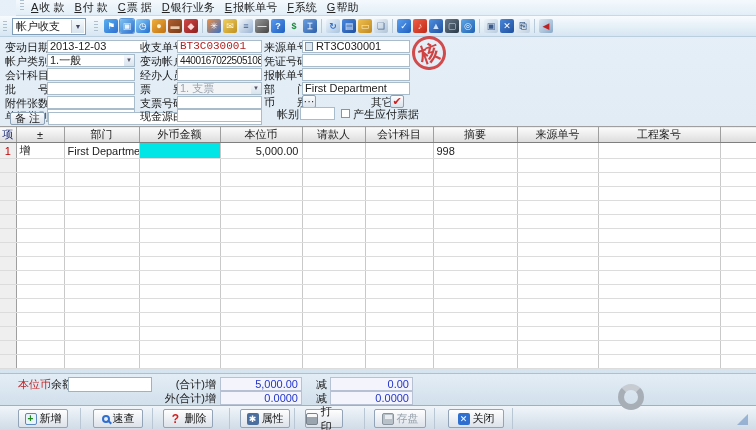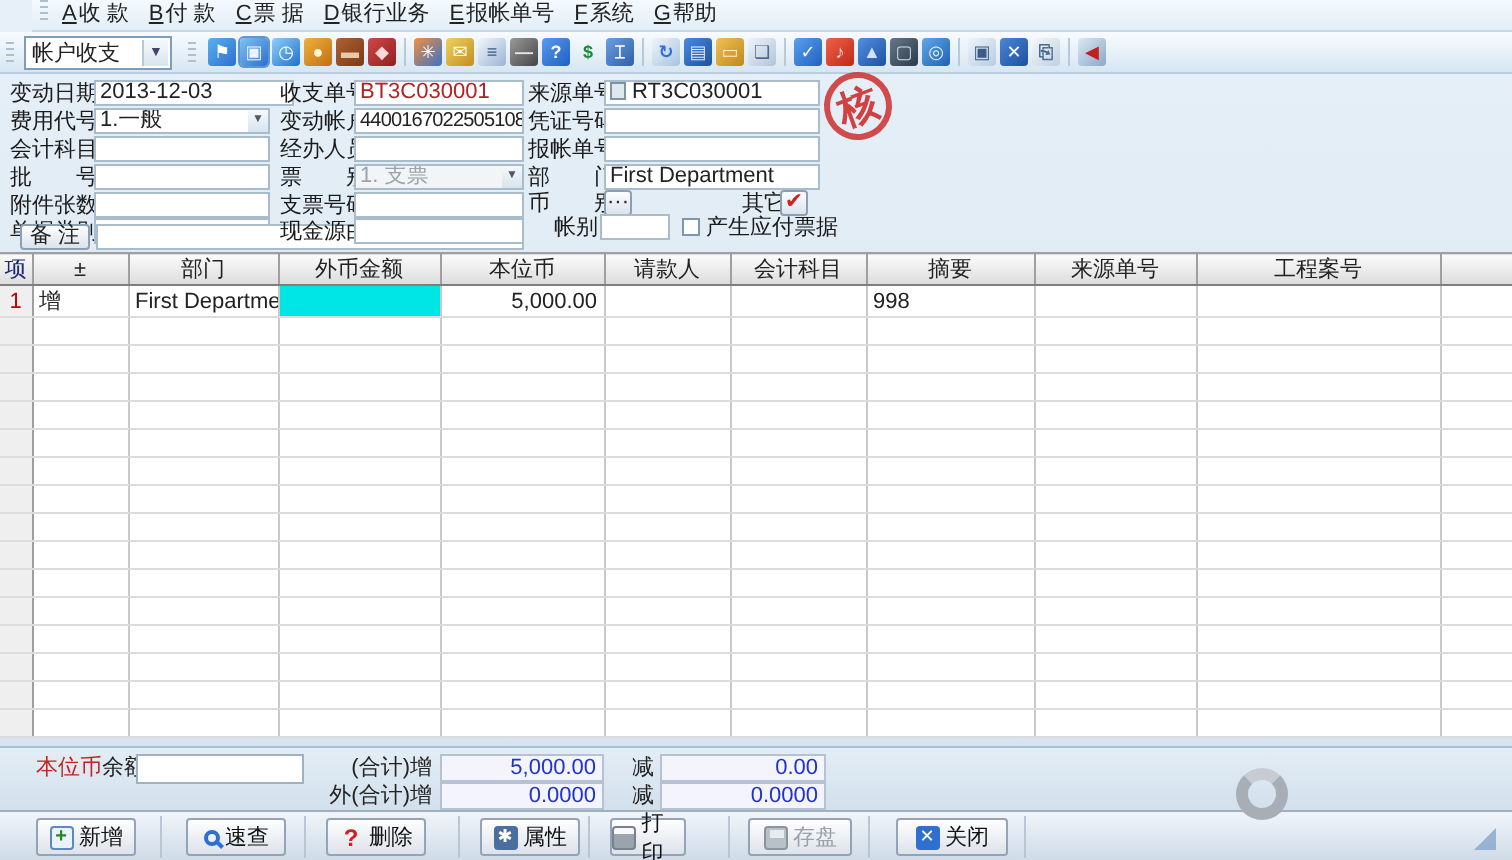--- a/index.html
+++ b/index.html
@@ -29,21 +29,21 @@
   .tb-icon { width:14px; height:14px; border-radius:2px; margin:0 1px; display:inline-flex;
     align-items:center; justify-content:center; cursor:pointer; }
   .tb-glyph { font-size:9px; line-height:14px; font-weight:bold; }
   .tb-icon.sel { box-shadow:0 0 0 1px #5a96d8; background-color:#cfe4f7; }
   .tb-sep { width:1px; height:14px; background:#b8cada; margin:0 3px; }
 
   
   .lbl { position:absolute; height:12px; line-height:12px; white-space:nowrap; color:#1a1a1a; }
   .fld { position:absolute; height:13px; background:#fff; border:1px solid #a9bccb;
     line-height:11px; padding:0 2px; overflow:hidden; white-space:nowrap; }
-  .fld.red { color:#b22222; }
+  .fld.red { color:#b22222;font-family:Liberation Mono, monospace; }
   .fld.tight { font-size:10px; letter-spacing:-0.4px; }
   .fld.cmb { padding-right:11px; }
   .fld .arrow { position:absolute; right:0; top:0; width:10px; height:11px;
     background:linear-gradient(#f5f8fb,#d8e4ee); font-size:6px; color:#556; text-align:center; line-height:11px; }
   .fld.disabled { background:#f2f4f6; color:#9aa4ae; }
   .mini-btn { position:absolute; height:13px; background:linear-gradient(#fcfdfe,#dbe3ec);
     border:1px solid #8ba0b4; border-radius:2px; text-align:center; line-height:11px; cursor:pointer; }
   .clip-icon { display:inline-block; width:8px; height:9px; background:#dfe7ef; border:1px solid #7f93a8;
     margin-right:3px; vertical-align:-1px; }
   .checkbox { position:absolute; width:9px; height:9px; background:#fff; border:1px solid #8096aa; }
@@ -212,21 +212,21 @@
         <span class="tb-icon" style="background: linear-gradient(135deg, rgb(220, 232, 242), rgb(138, 168, 200));">
           <span class="tb-glyph" style="color: rgb(192, 32, 32);">◀</span>
         </span>
       </span>
   </div>
 
   <div>
 
     <span class="lbl" style="left:5px;top:41px">变动日期</span>
     <span class="fld" style="left:47px;top:40px;width:100px">2013-12-03</span>
-    <span class="lbl" style="left:5px;top:55px">费用代号</span>
+    <span class="lbl" style="left:5px;top:55px">帐户类别</span>
     <span class="fld cmb" style="left:47px;top:54px;width:88px"><span>1.一般</span><span class="arrow">▼</span></span>
     <span class="lbl" style="left:5px;top:69px">会计科目</span>
     <span class="fld" style="left:47px;top:68px;width:88px"></span>
     <span class="lbl" style="left:5px;top:83px">批　　号</span>
     <span class="fld" style="left:47px;top:82px;width:88px"></span>
     <span class="lbl" style="left:5px;top:97px">附件张数</span>
     <span class="fld" style="left:47px;top:96px;width:88px"></span>
     <span class="lbl" style="left:5px;top:110px">单据类别</span>
     <span class="fld" style="left:47px;top:109px;width:88px"></span>
     <span class="mini-btn" style="left:10px;top:112px;width:35px">备 注</span>

